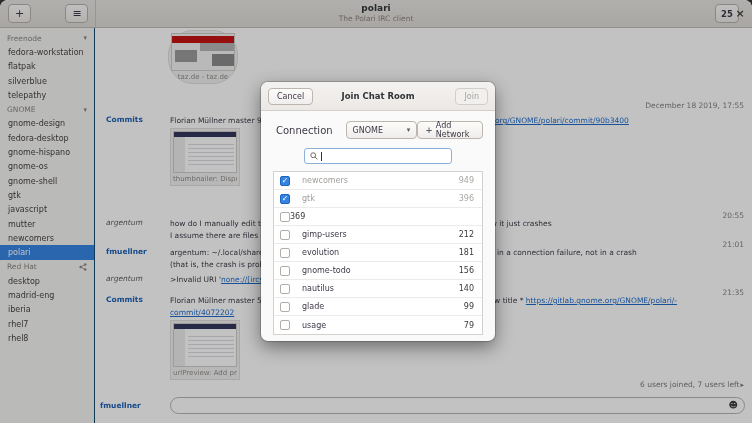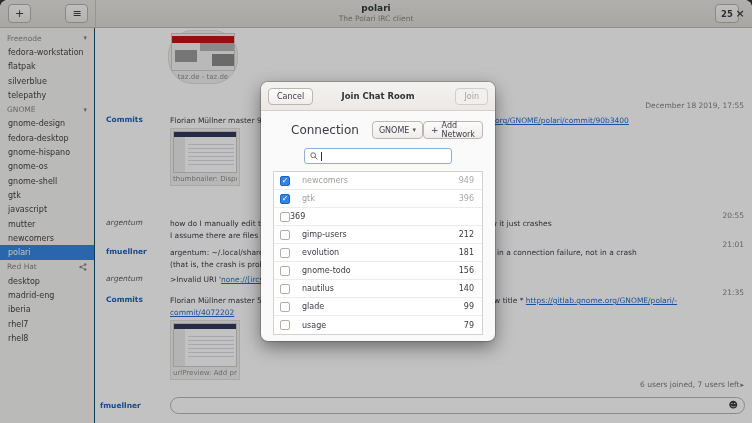--- a/index.html
+++ b/index.html
@@ -64,21 +64,21 @@
 
   
   .dialog{position:absolute;left:261px;top:82px;width:234px;height:259px;z-index:10;background:#fafafa;border-radius:7px;box-shadow:0 6px 18px rgba(0,0,0,0.45),0 0 0 1px rgba(0,0,0,0.18);}
   .dlg-header{position:relative;height:29px;background:linear-gradient(#f4f2f0,#ebe8e5);border-bottom:1px solid #d5d0cb;border-radius:7px 7px 0 0;}
   .dlg-btn{position:absolute;top:6px;height:17px;padding:0 8px;background:linear-gradient(#fcfcfb,#f0eeec);border:1px solid #bcb6af;border-radius:4px;font-size:8px;color:#3d3846;display:flex;align-items:center;}
   .dlg-cancel{left:7px;}
   .dlg-join{right:7px;color:#a6a39f;background:#f2f0ee;border-color:#d3cec9;}
   .dlg-title{position:absolute;left:50%;top:50%;transform:translate(-50%,-50%);font-size:8.5px;font-weight:bold;color:#2e3436;white-space:nowrap;}
   .dlg-body{padding:9px 12px 0 12px;}
   .conn-row{display:flex;align-items:center;height:20px;}
-  .conn-label{font-size:12px;color:#3d3846;margin-left:18px;}
+  .conn-label{font-size:10px;color:#3d3846;margin-left:3px;}
   .conn-dd{margin-left:13px;width:86px;height:18px;background:linear-gradient(#fcfcfb,#efedeb);border:1px solid #bcb6af;border-radius:4px;display:flex;align-items:center;padding:0 6px;font-size:8px;color:#3d3846;}
   .conn-dd-label{flex:1;}
   .conn-dd-arrow{font-size:7px;color:#5e5c59;}
   .add-net-btn{margin-left:auto;height:18px;background:linear-gradient(#fcfcfb,#efedeb);border:1px solid #bcb6af;border-radius:4px;display:flex;align-items:center;padding:0 7px;font-size:8px;color:#3d3846;gap:3px;}
   .add-net-plus{font-size:9px;line-height:8px;}
   .search-row{display:flex;justify-content:center;margin-top:8px;}
   .search-entry{width:148px;height:16px;background:#ffffff;border:1px solid #8cb0d8;border-radius:3px;display:flex;align-items:center;padding:0 5px;}
   .search-icon{display:flex;margin-right:3px;}
   .caret{width:1px;height:9px;background:#2e3436;}
   .room-list{margin-top:7px;border:1px solid #d5d0cb;background:#ffffff;}

